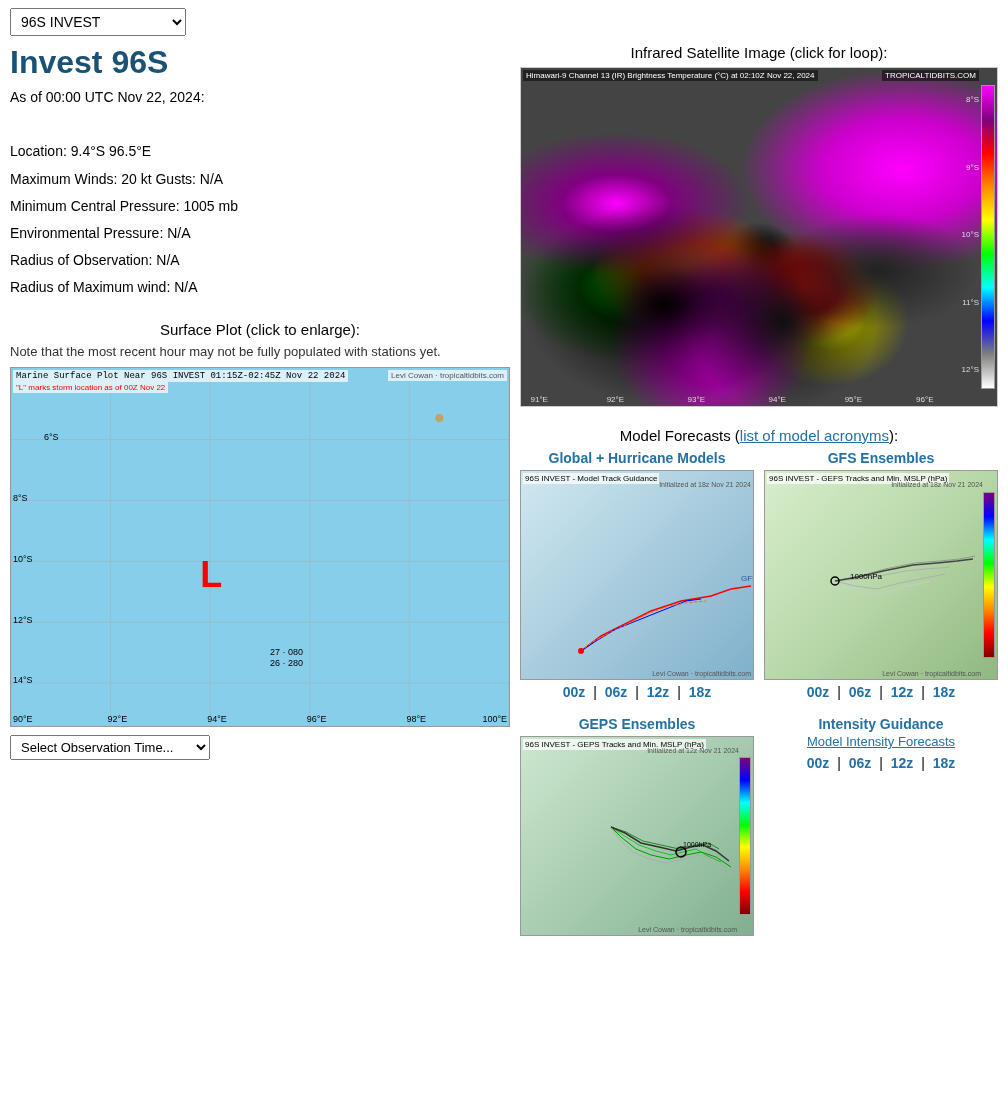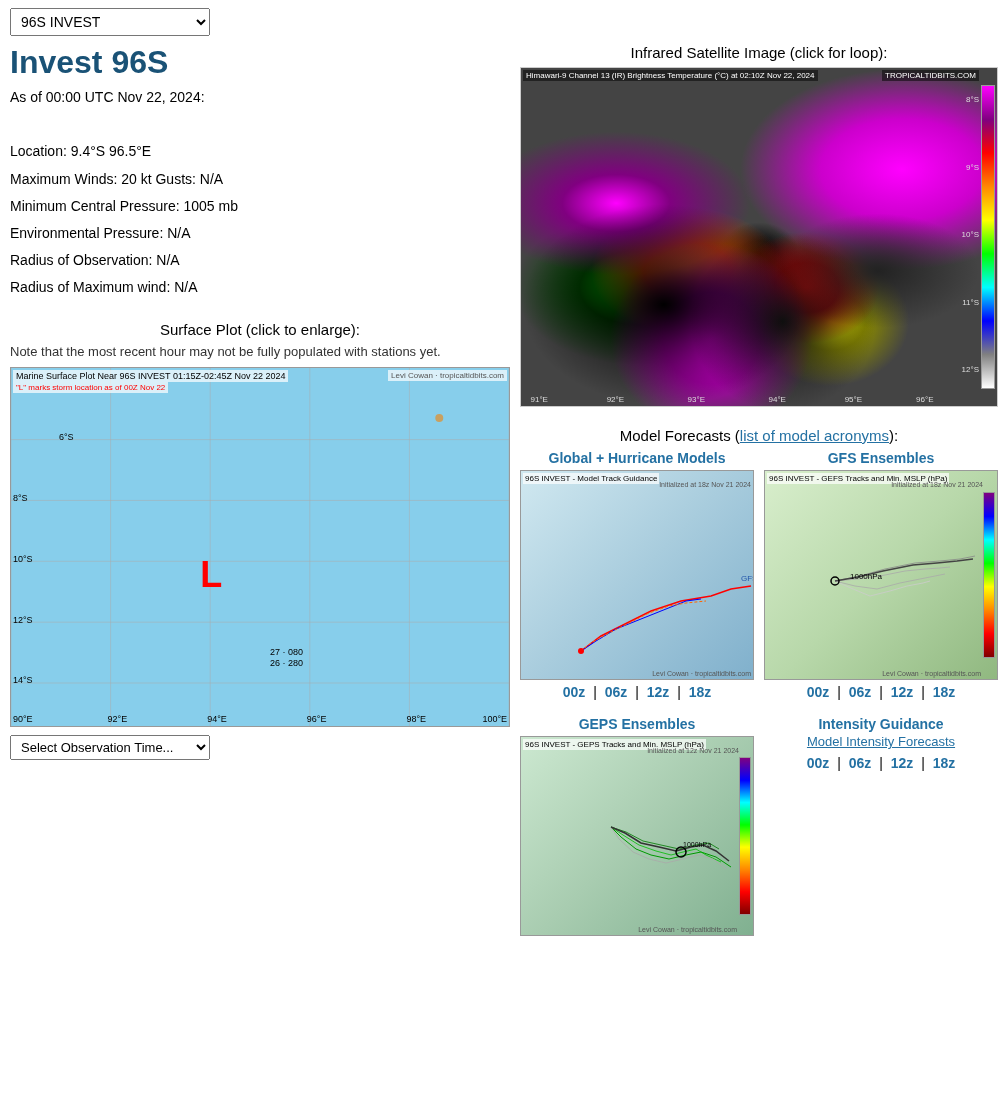--- a/index.html
+++ b/index.html
@@ -1,19 +1,19 @@
 <!DOCTYPE html>
 <html><head>
   <meta charset="utf-8">
   <style>
     * { box-sizing: border-box; margin: 0; padding: 0; }
     body { font-family: Arial, sans-serif; background: #fff; color: #000; font-size: 14px; }
 
     .top-bar { padding: 8px 10px; }
-    select#storm-select { font-size: 14px; padding: 4px 6px; width: 200px; }
+    select#storm-select { font-size: 14px; padding: 4px 6px; width: 176px; }
 
     .main-layout { display: flex; flex-direction: row; padding: 0 10px; gap: 10px; }
 
     .left-panel { flex: 0 0 500px; }
     .right-panel { flex: 1; }
 
     .storm-title { font-size: 32px; font-weight: bold; color: #1a5276; margin-bottom: 4px; }
     .storm-meta { font-size: 14px; line-height: 1.8; }
     .storm-meta p { margin-bottom: 2px; }
 
@@ -183,33 +183,33 @@
             <circle cx="86%" cy="14%" r="4" fill="#c8a060"></circle>
           </svg>
 
           <div style="position:absolute;bottom:2px;left:0%;font-size:9px;color:#000;padding:0 2px;">90°E</div>
           <div style="position:absolute;bottom:2px;left:19%;font-size:9px;color:#000;padding:0 2px;">92°E</div>
           <div style="position:absolute;bottom:2px;left:39%;font-size:9px;color:#000;padding:0 2px;">94°E</div>
           <div style="position:absolute;bottom:2px;left:59%;font-size:9px;color:#000;padding:0 2px;">96°E</div>
           <div style="position:absolute;bottom:2px;left:79%;font-size:9px;color:#000;padding:0 2px;">98°E</div>
           <div style="position:absolute;bottom:2px;right:0%;font-size:9px;color:#000;padding:0 2px;">100°E</div>
 
-          <div style="position:absolute;top:18%;left:20px;font-size:9px;color:#000;padding-left:28px;">6°S</div>
+          <div style="position:absolute;top:18%;left:5px;font-size:9px;color:#000;padding-left:28px;">6°S</div>
           <div style="position:absolute;top:35%;left:2px;font-size:9px;color:#000;">8°S</div>
           <div style="position:absolute;top:52%;left:2px;font-size:9px;color:#000;">10°S</div>
           <div style="position:absolute;top:69%;left:2px;font-size:9px;color:#000;">12°S</div>
           <div style="position:absolute;top:86%;left:2px;font-size:9px;color:#000;">14°S</div>
 
           <div class="surf-L">L</div>
 
           <div style="position:absolute;top:78%;left:52%;font-size:9px;color:#000;line-height:1.2;">
             27 · 080<br>26 · 280
           </div>
 
-          <div style="position:absolute;top:2px;left:2px;font-size:9px;color:#000;background:rgba(255,255,255,0.7);padding:1px 3px;">Marine Surface Plot Near 96S INVEST 01:15Z-02:45Z Nov 22 2024</div>
+          <div style="position:absolute;top:2px;left:2px;font-size:9px;color:#000;background:rgba(255,255,255,0.7);padding:1px 3px;font-family:Liberation Mono, monospace;">Marine Surface Plot Near 96S INVEST 01:15Z-02:45Z Nov 22 2024</div>
           <div style="position:absolute;top:14px;left:2px;font-size:8px;color:red;background:rgba(255,255,255,0.7);padding:1px 3px;">"L" marks storm location as of 00Z Nov 22</div>
           <div style="position:absolute;top:2px;right:2px;font-size:8px;color:#555;background:rgba(255,255,255,0.7);padding:1px 3px;">Levi Cowan · tropicaltidbits.com</div>
         </div>
       </div>
       <div class="select-obs">
         <select><option>Select Observation Time...</option></select>
       </div>
     </div>
   </div>
 

